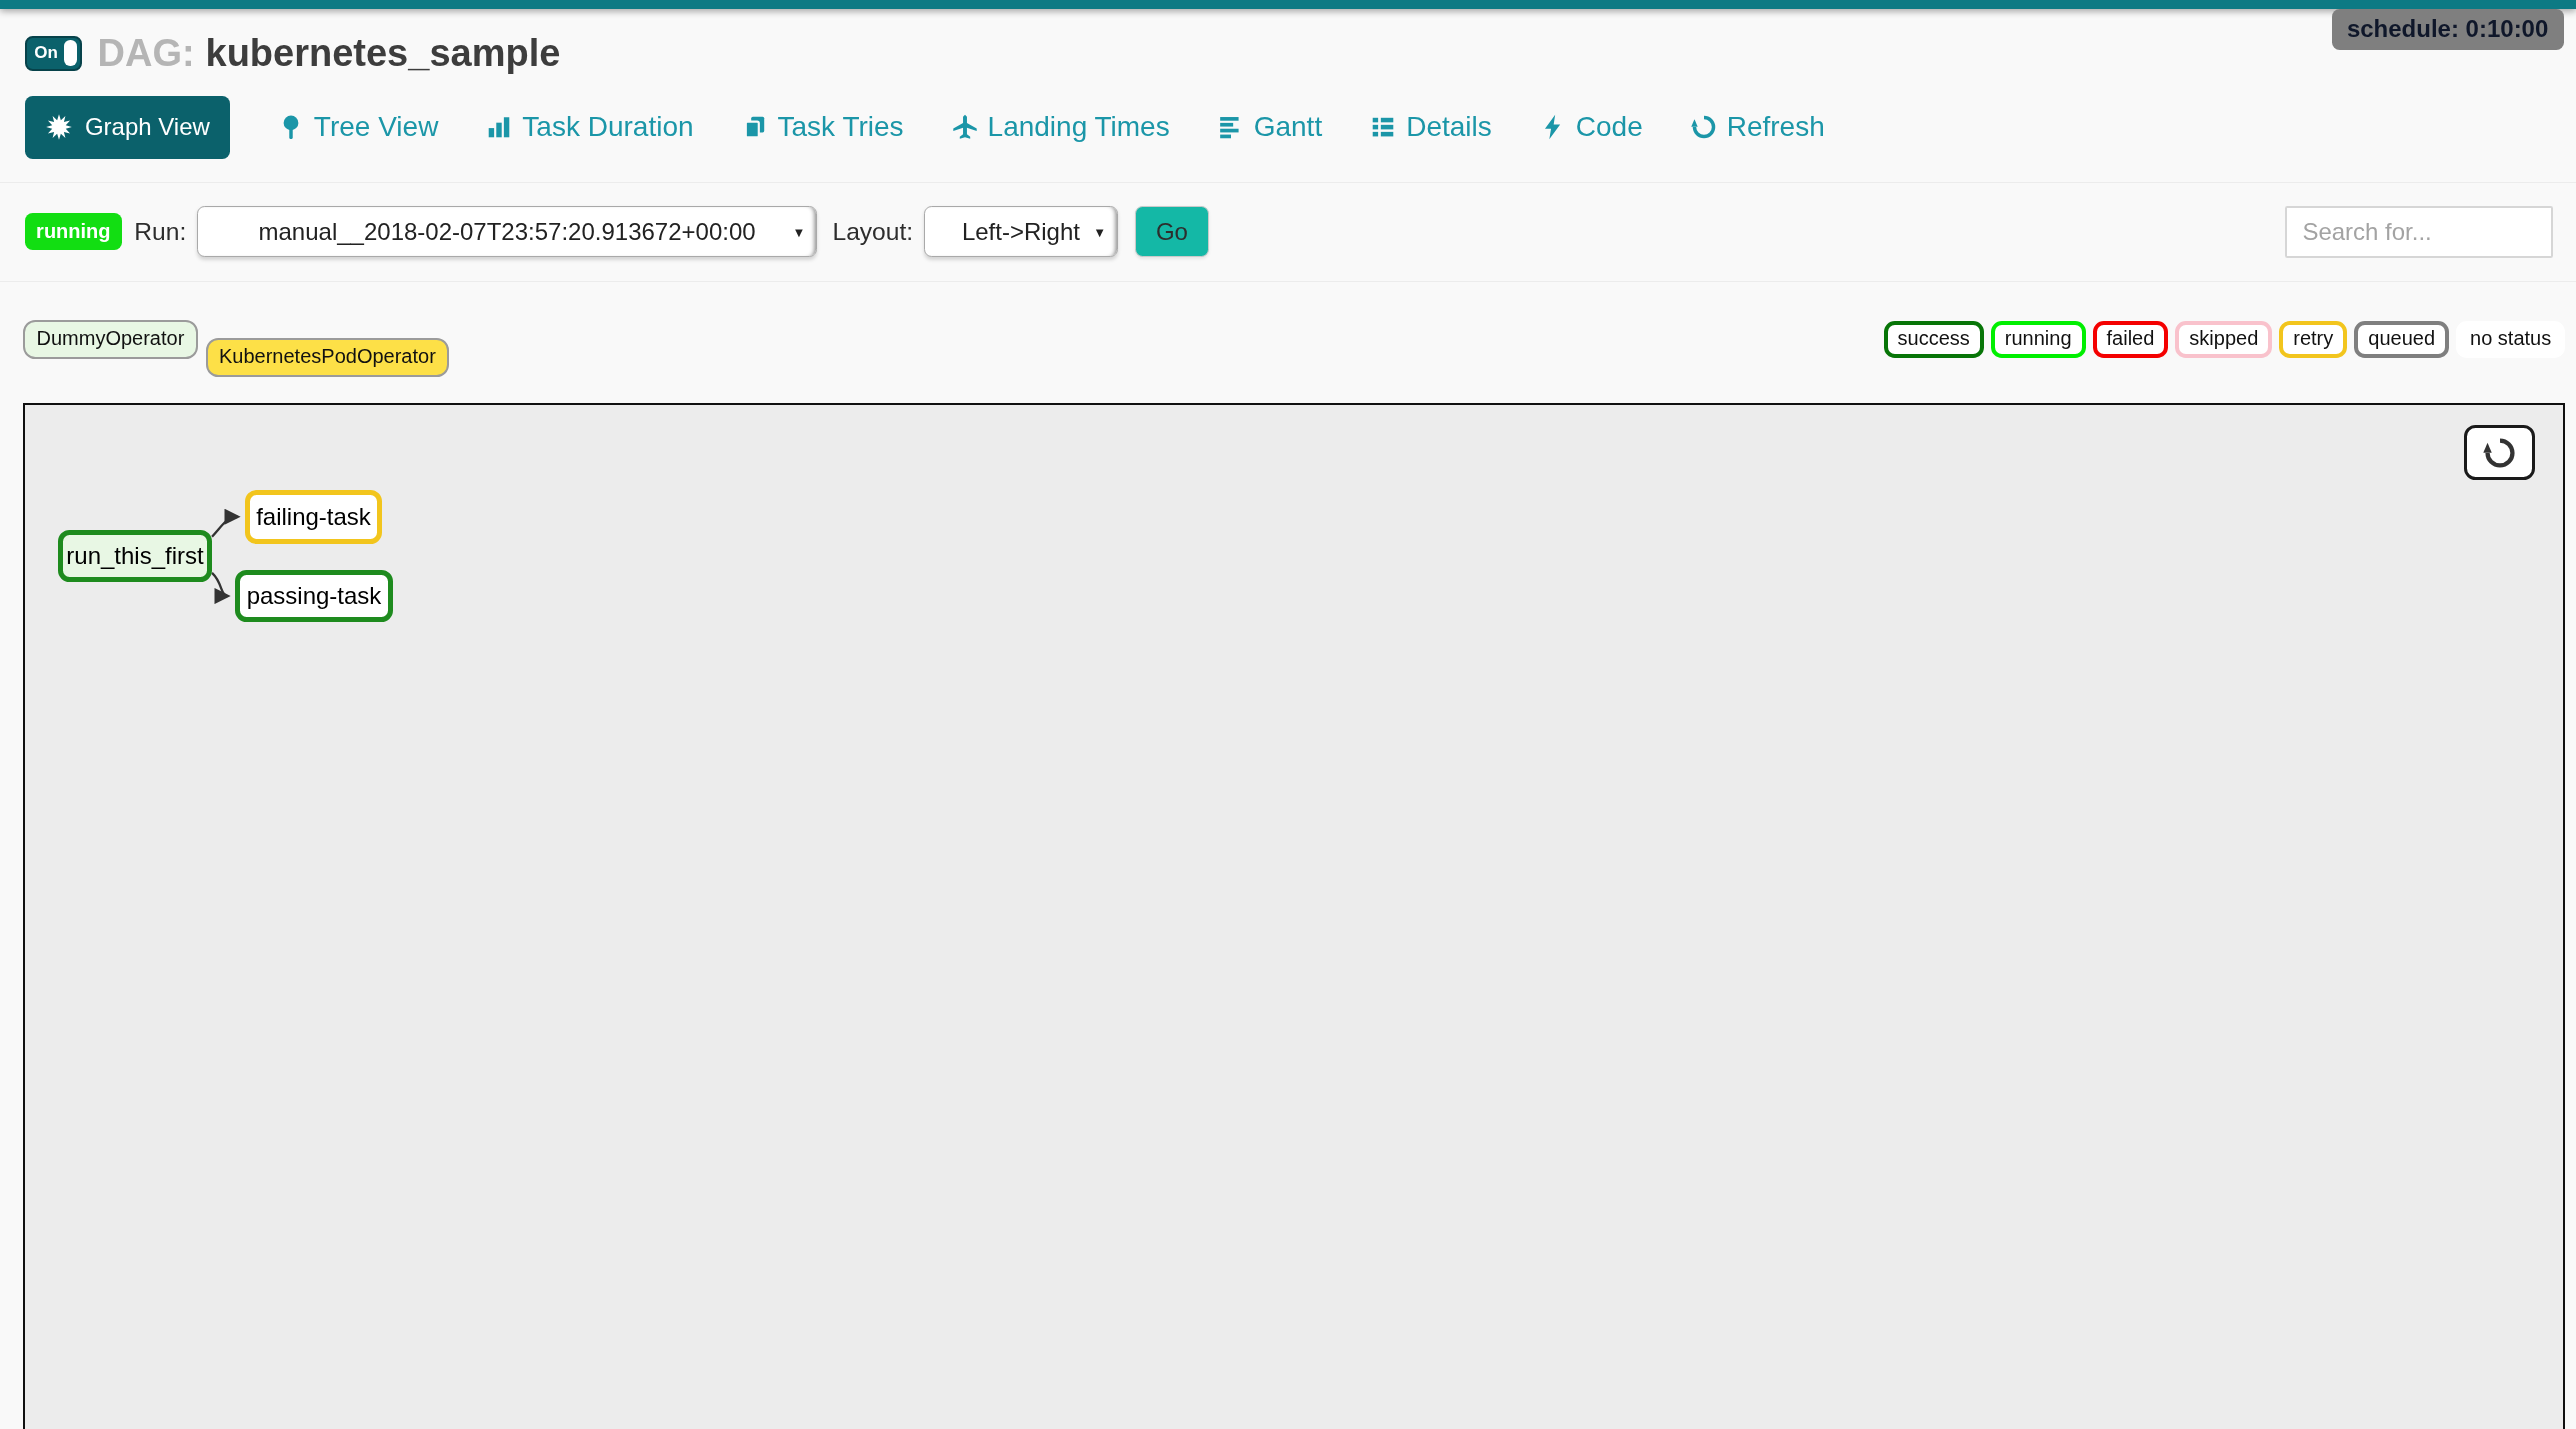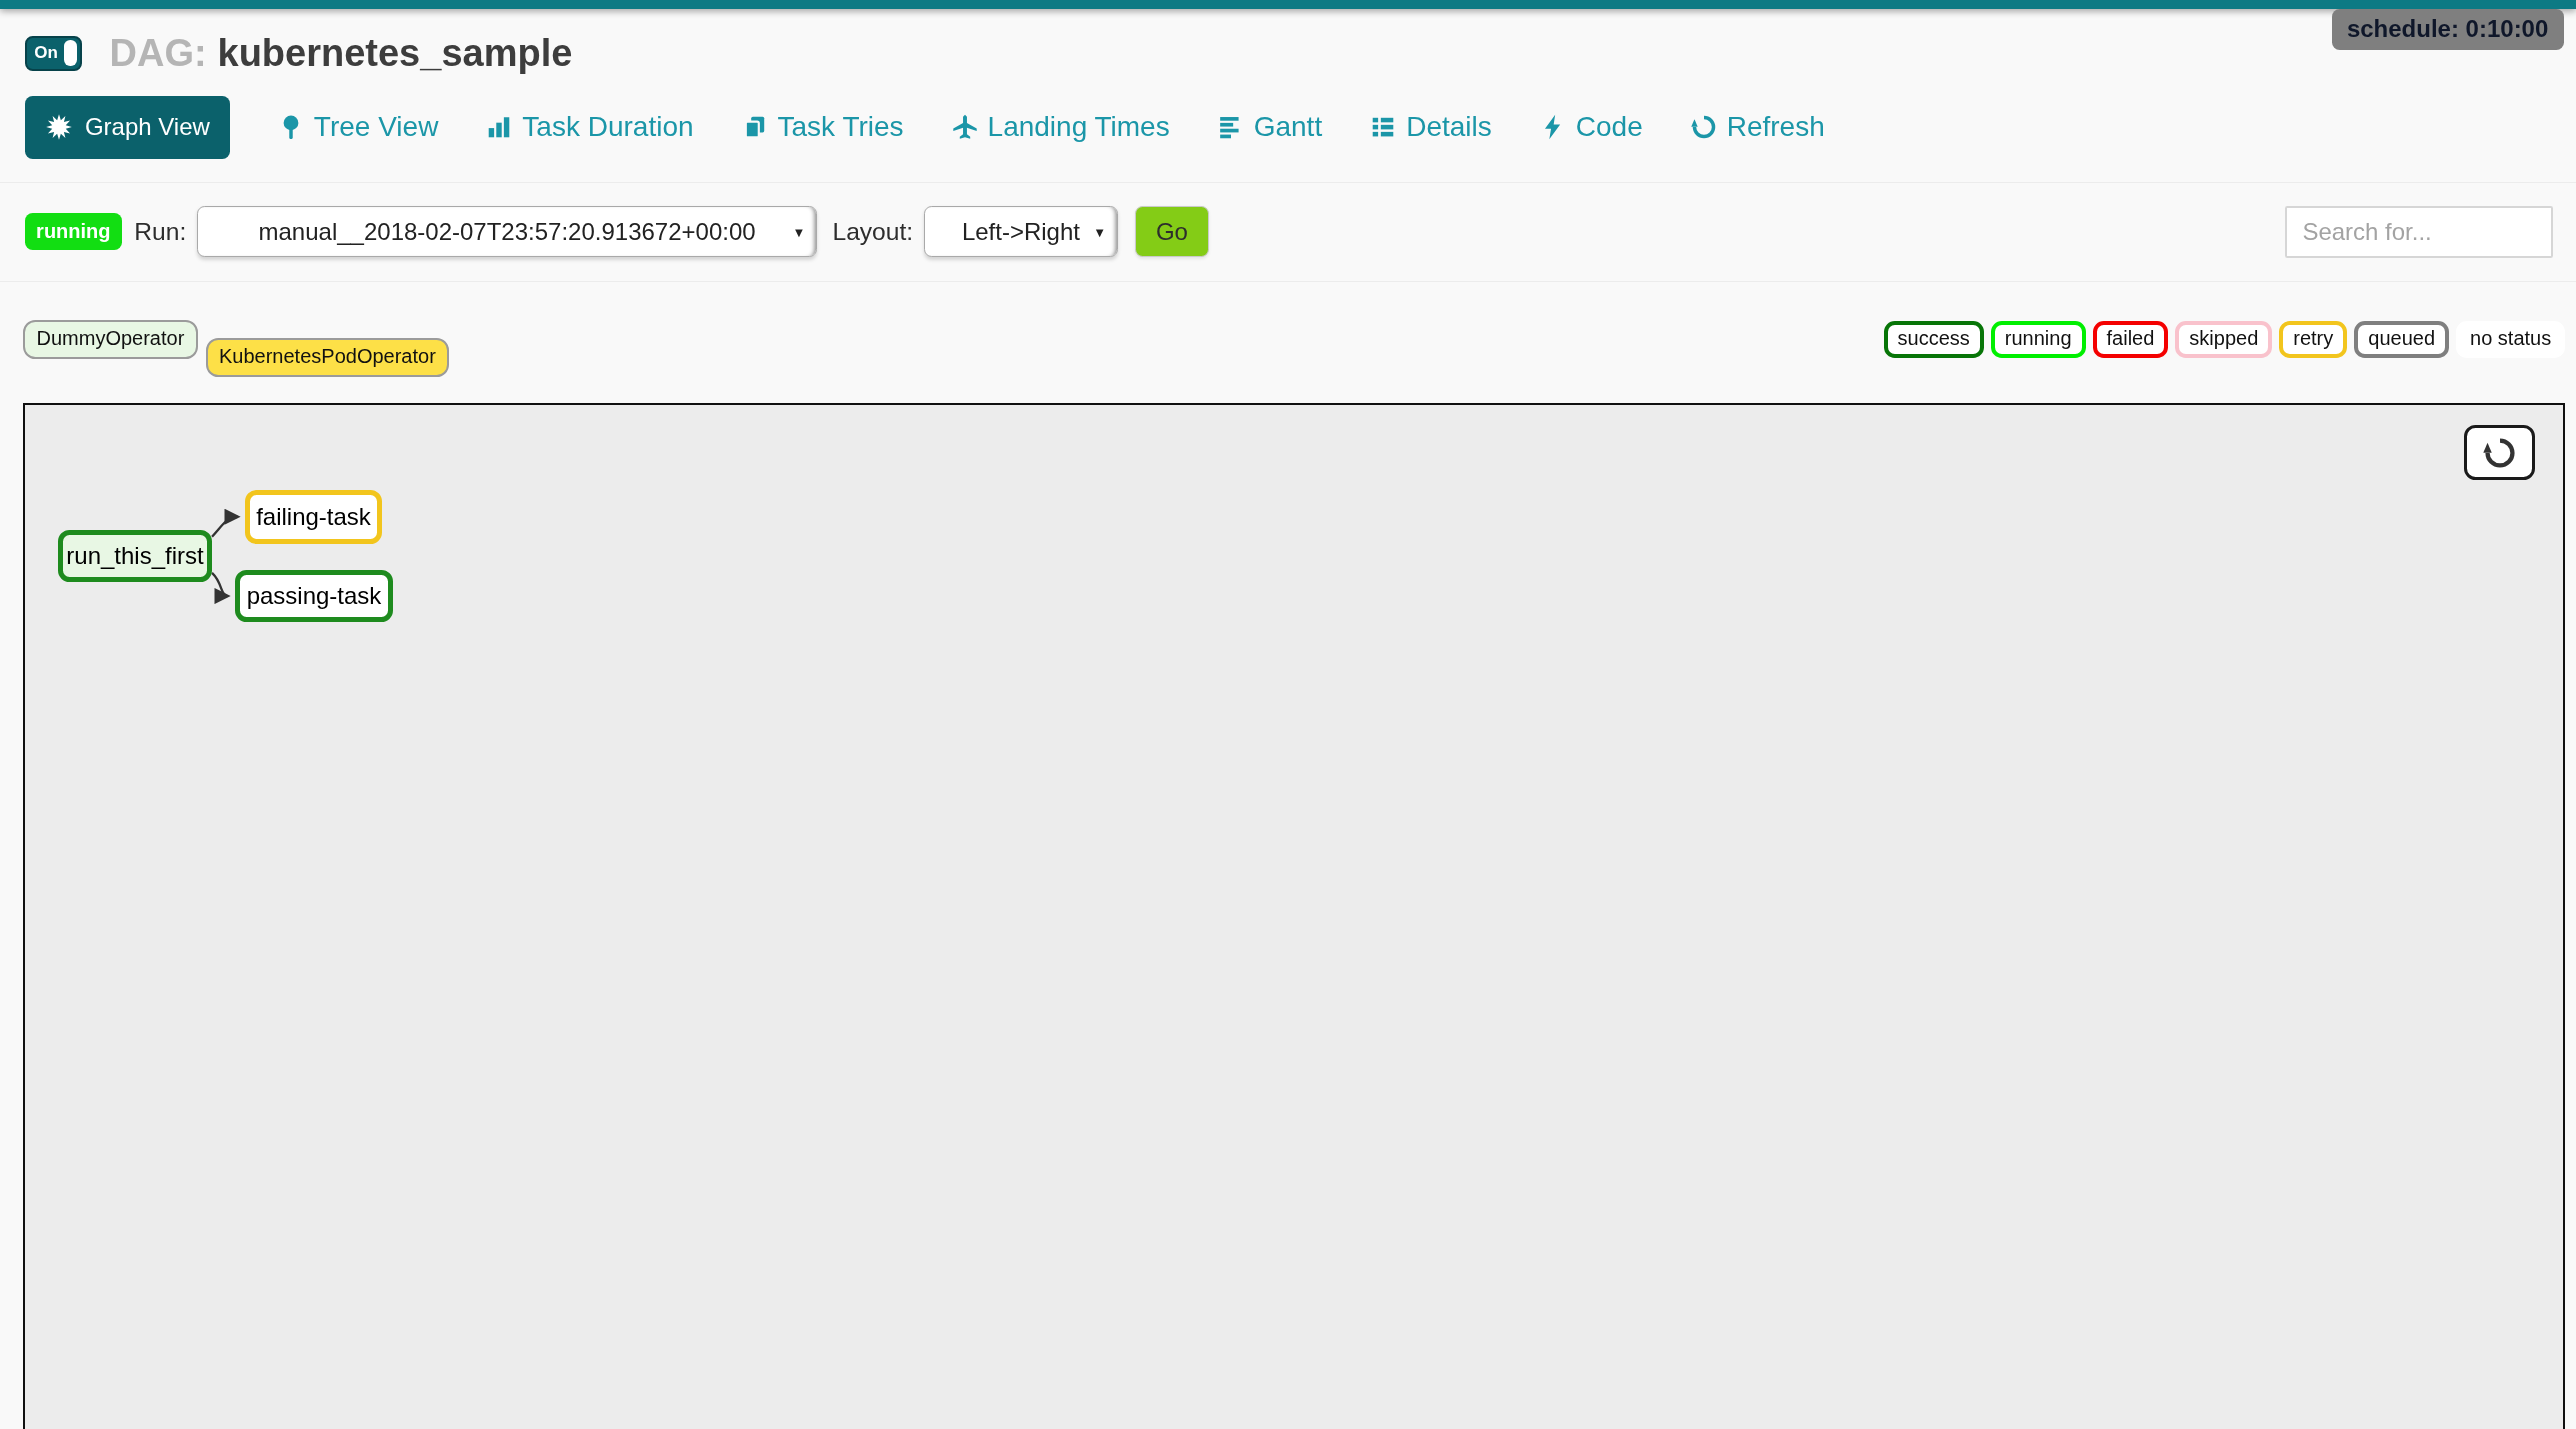--- a/index.html
+++ b/index.html
@@ -50,21 +50,21 @@
     color: #fff; font-weight: bold; font-size: 17px;
     margin-left: 7.7px;
   }
   .on-toggle .knob {
     position: absolute;
     right: 3.1px; top: 2.3px;
     width: 12.3px; height: 26px;
     background: #fff;
     border-radius: 6.2px;
   }
-  .page-title { margin-left: 28px; font-size: 38px; font-weight: bold; white-space: nowrap; }
+  .page-title { margin-left: 16px; font-size: 38px; font-weight: bold; white-space: nowrap; }
   .dag-prefix { color: #b5b5b5; margin-right: 10.8px; }
   .dag-name { color: #3d3d3d; }
 
   .nav-row {
     display: flex;
     align-items: center;
     margin: 18.5px 24.6px 0;
   }
   .nav-btn-active {
     display: flex; align-items: center; gap: 12.3px;
@@ -128,21 +128,21 @@
     right: 10.8px; top: 50%;
     transform: translateY(-50%);
     font-size: 13px;
     color: #222;
   }
   .run-select { width: 620px; margin-right: 15.4px; }
   .layout-select { width: 194px; margin-right: 17px; }
   .go-button {
     height: 51px;
     padding: 0 20px;
-    background: #84cc16;
+    background: #14b8a6;
     border: 1.5px solid #cacaca;
     border-radius: 7.7px;
     font-size: 24px;
     color: #2d2d2d;
     cursor: pointer;
     box-shadow: 0 1.5px 3.1px rgba(0,0,0,.08);
     font-family: inherit;
   }
   .search-input {
     margin-left: auto;

